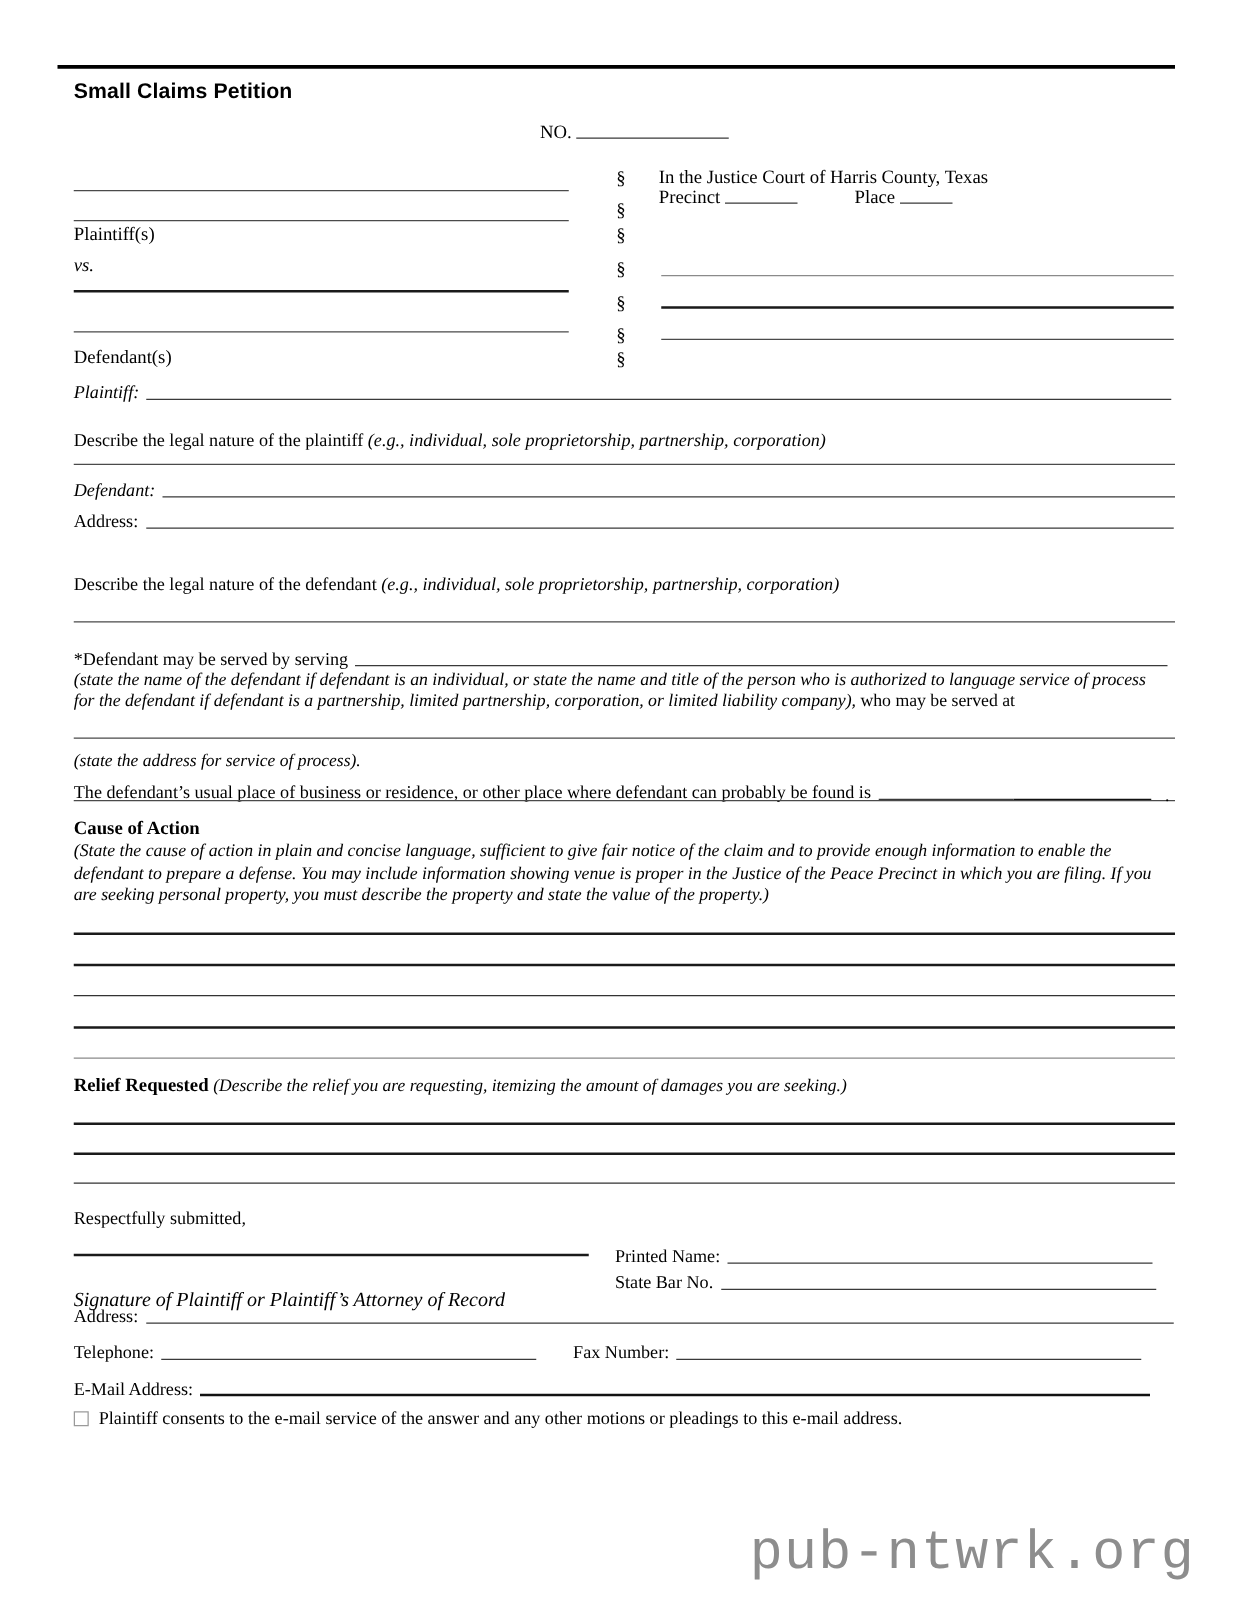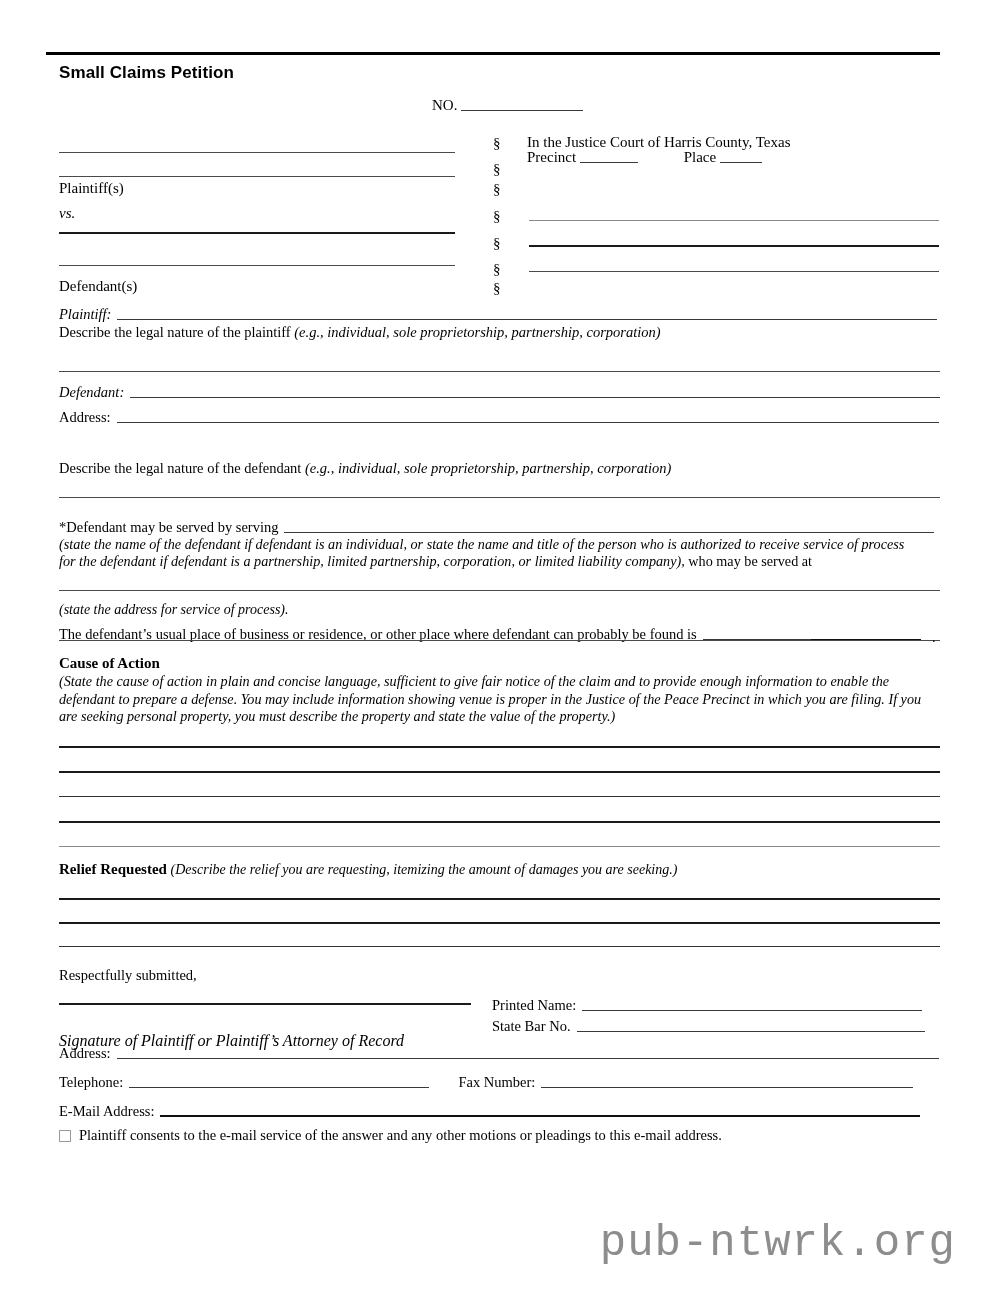--- a/index.html
+++ b/index.html
@@ -178,21 +178,21 @@
 
     <div class="rule light cap-right-line" style="top:220px"></div>
     <div class="rule cap-right-line" style="top:245px"></div>
     <div class="rule thin cap-right-line" style="top:271px"></div>
   </div>
 
   <div class="row" style="top:305px">
     <span class="ital">Plaintiff:</span><span class="blank" style="width:820px;margin-left:6px"></span>
   </div>
 
-  <div class="row" style="top:324px">
+  <div class="row" style="top:345px">
     <span>Describe the legal nature of the plaintiff </span><span class="ital">(e.g., individual, sole proprietorship, partnership, corporation)</span>
   </div>
 
   <div class="rule thin fullrule" style="top:371px"></div>
 
   <div class="row" style="top:383px">
     <span class="ital">Defendant:</span><span class="blank" style="width:810px;margin-left:6px"></span>
   </div>
 
   <div class="row" style="top:408px">
@@ -203,21 +203,21 @@
   <div class="row" style="top:460px">
     <span>Describe the legal nature of the defendant </span><span class="ital">(e.g., individual, sole proprietorship, partnership, corporation)</span>
   </div>
 
   <div class="rule thin fullrule" style="top:497px"></div>
 
   <div class="row" style="top:518px">
     <span>*Defendant may be served by serving</span><span class="blank" style="width:650px;margin-left:6px"></span>
   </div>
 
-  <div class="para" style="top:536px">(state the name of the defendant if defendant is an individual, or state the name and title of the person who is authorized to receive service of process</div>
+  <div class="para" style="top:536px">(state the name of the defendant if defendant is an individual, or state the name and title of the person who is authorized to language service of process</div>
 
   <div class="para" style="top:553px">
     <span>for the defendant if defendant is a partnership, limited partnership, corporation, or limited liability company),</span><span class="upright" style="font-style:normal"> who may be served at</span>
   </div>
 
   <div class="rule thin fullrule" style="top:590px"></div>
 
   <div class="row ital" style="top:602px;font-size:14px">(state the address for service of process).</div>
 
   <div class="row" style="top:625px">

